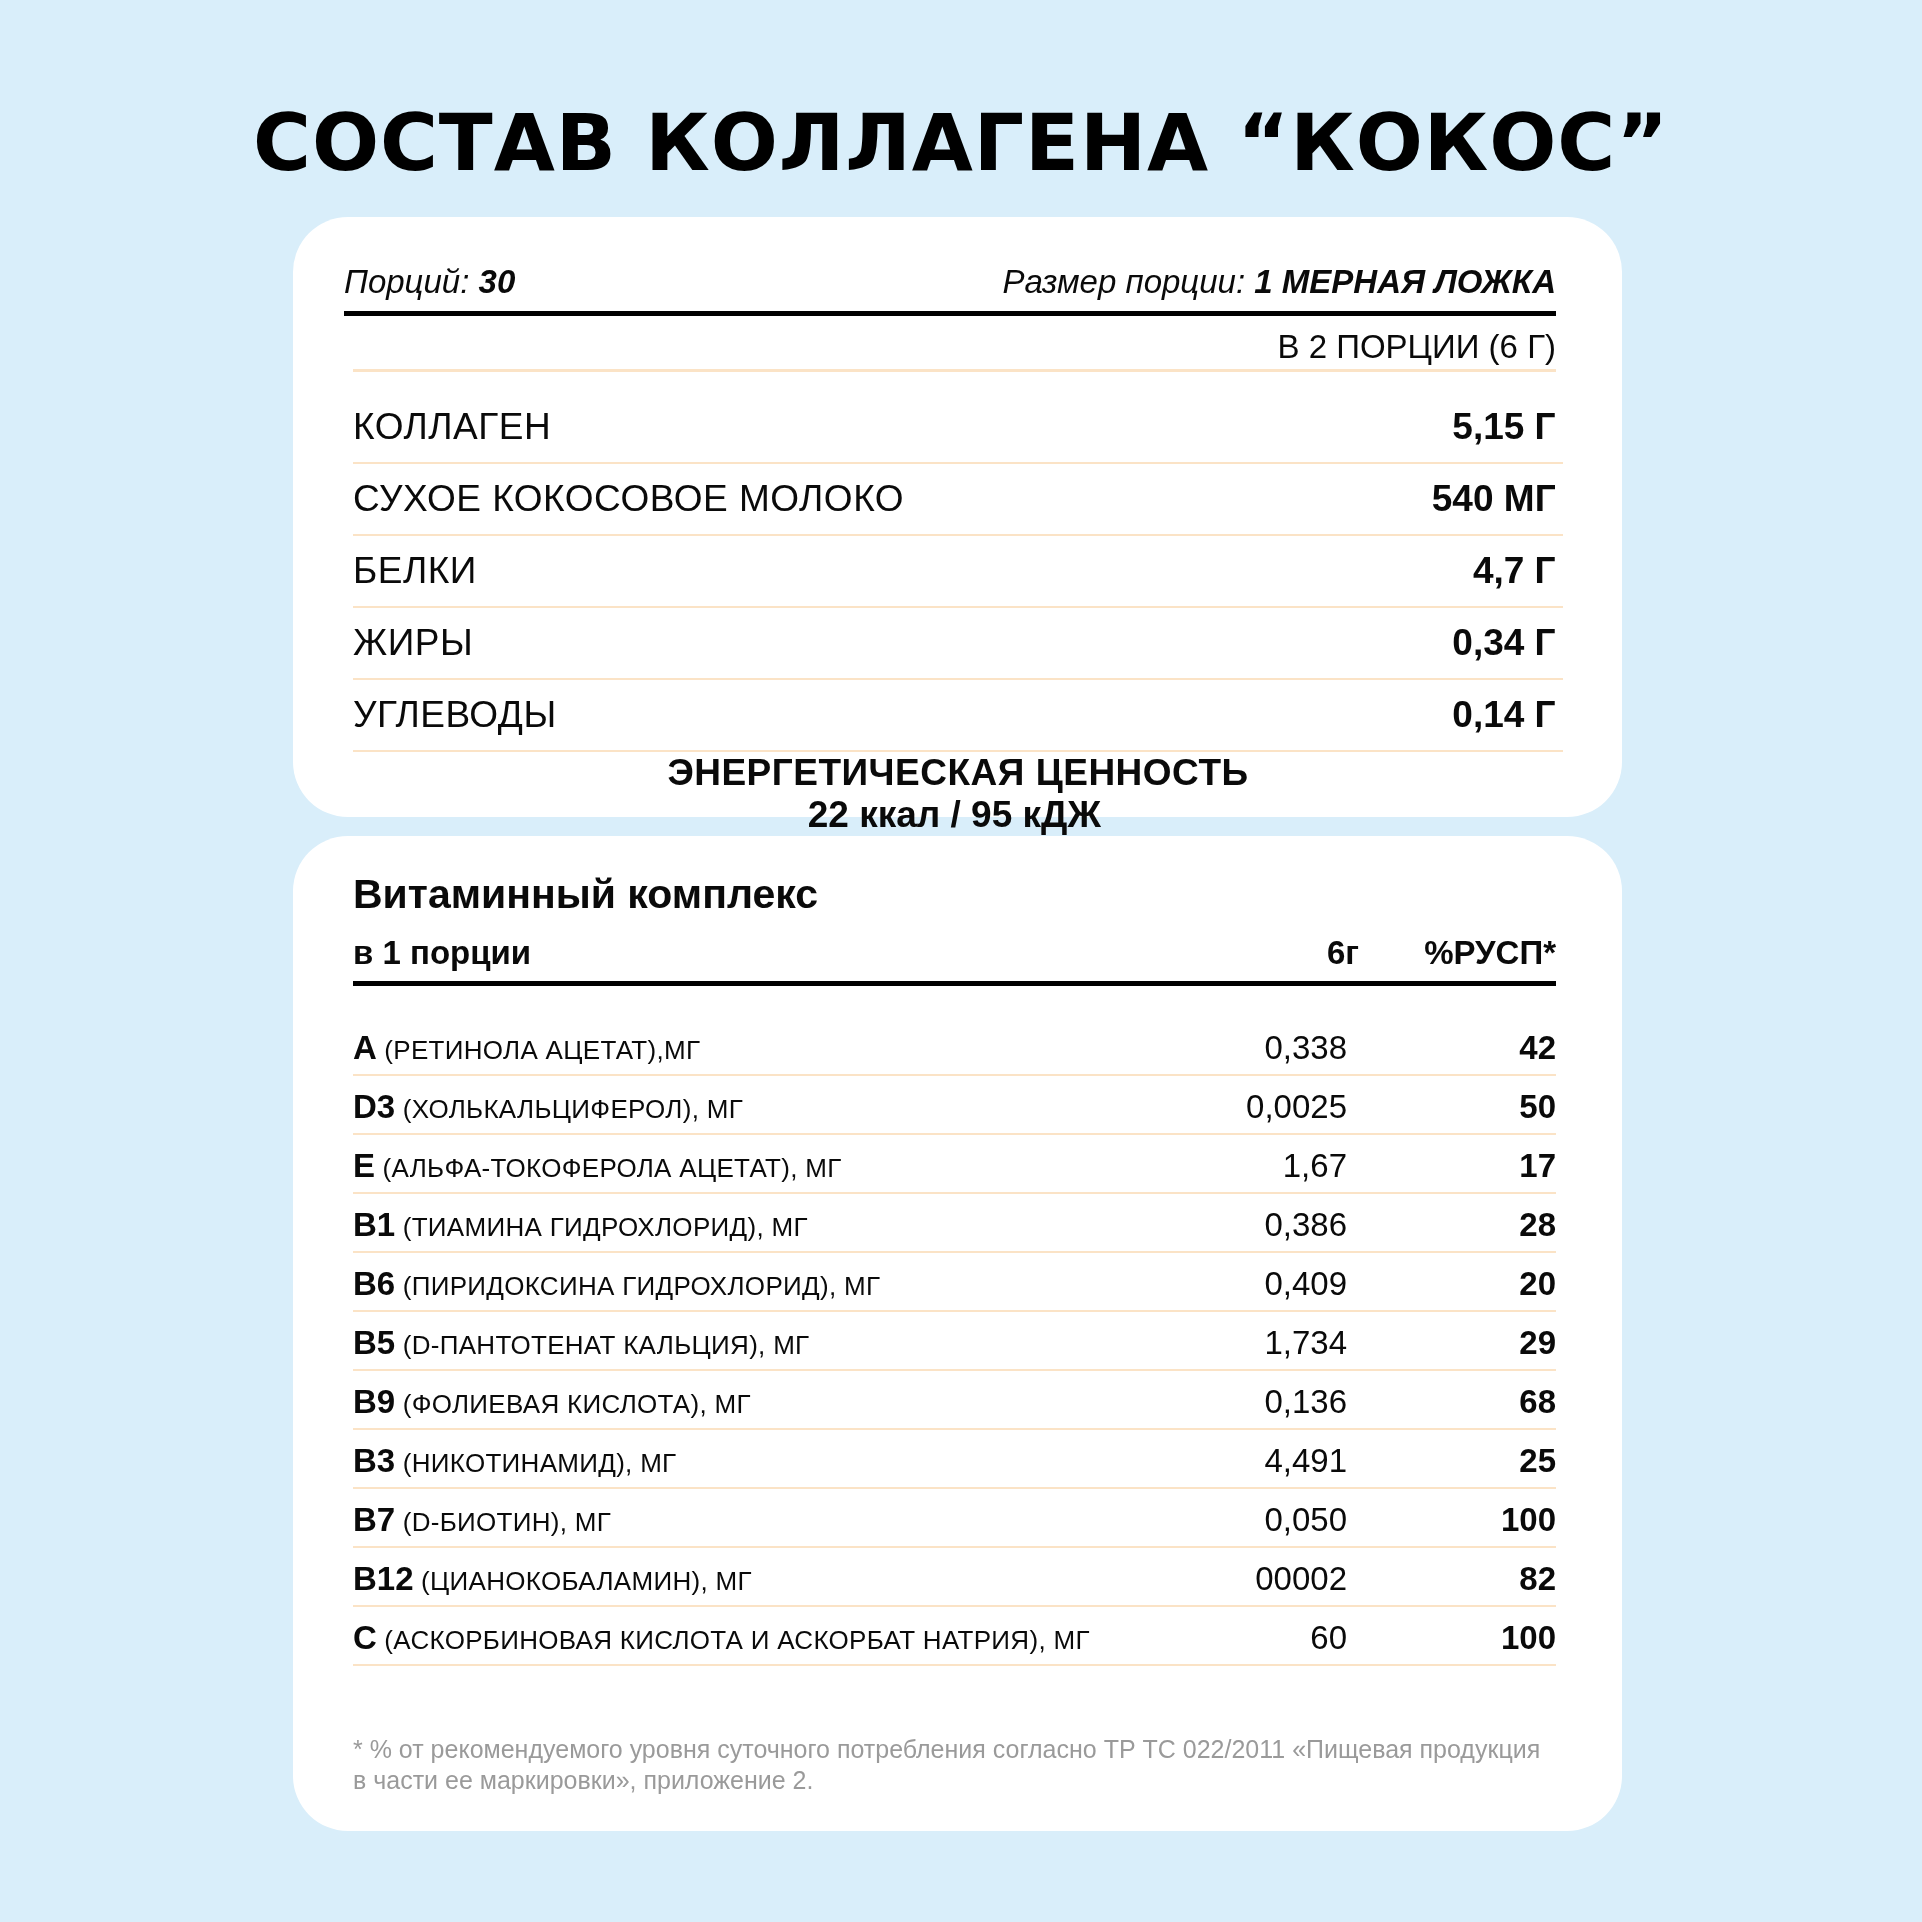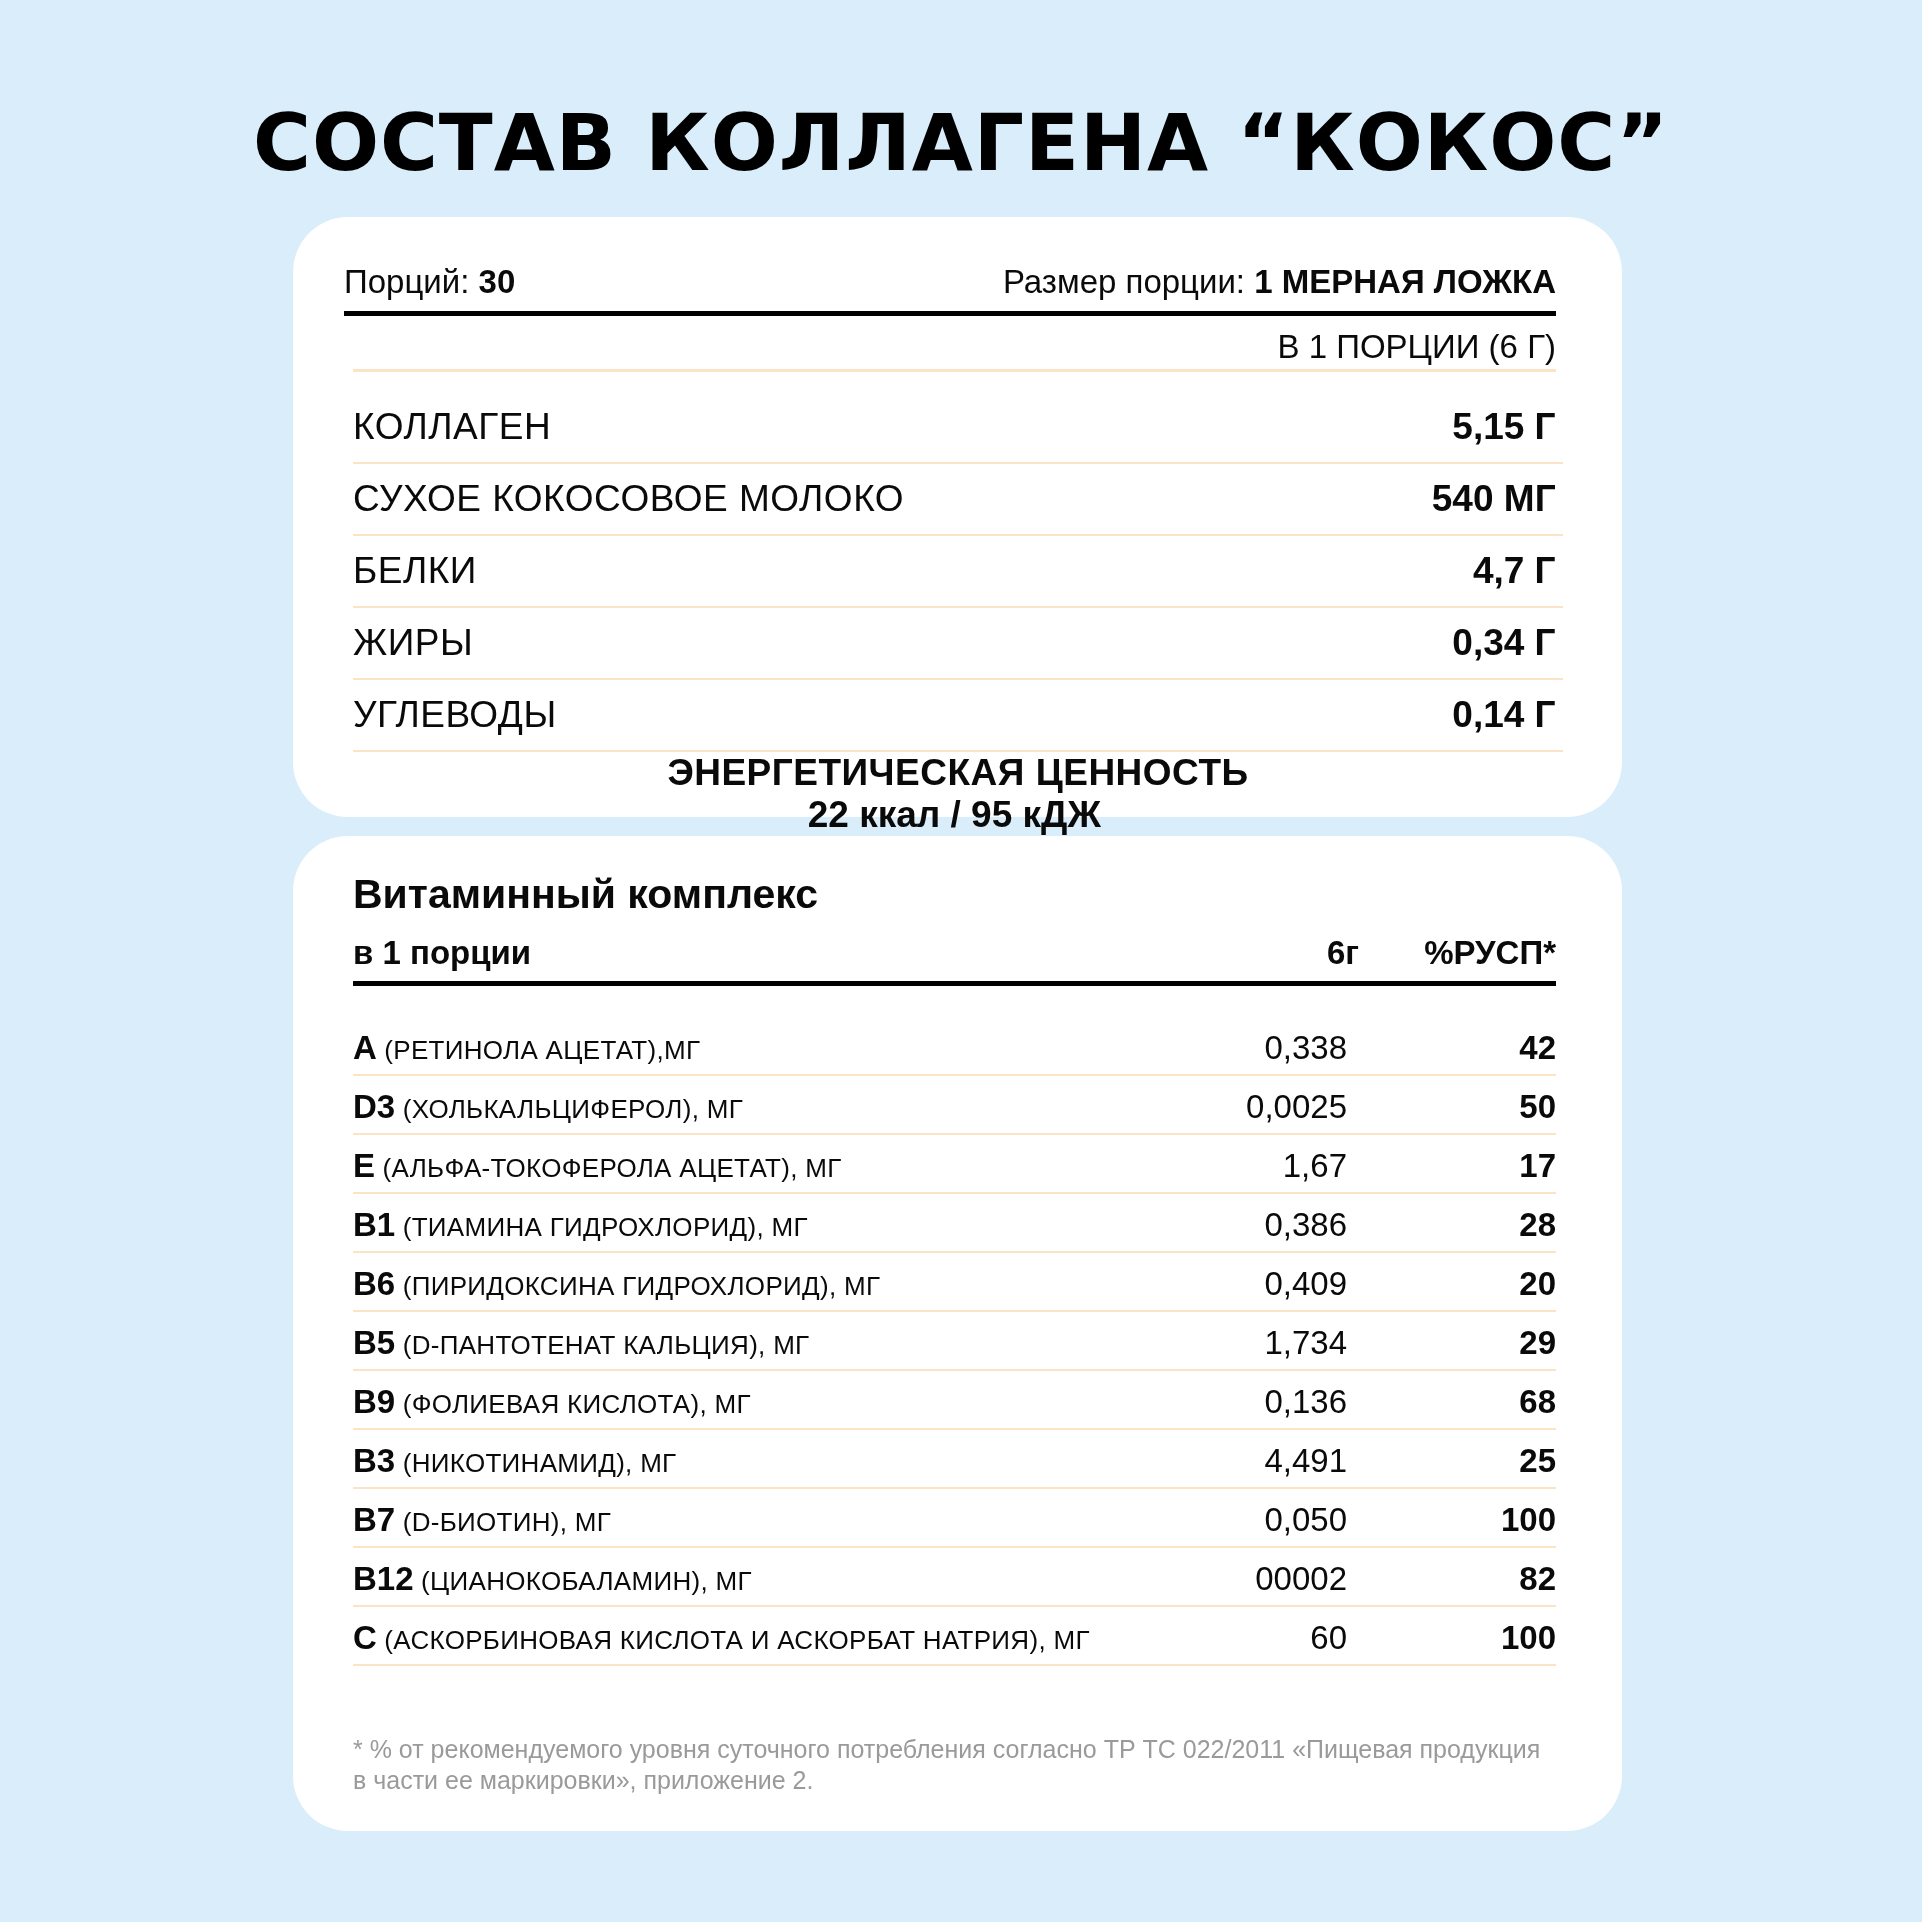--- a/index.html
+++ b/index.html
@@ -27,21 +27,21 @@
     background: #ffffff;
     border-radius: 55px;
   }
   .card1 { top: 217px; height: 600px; }
   .card2 { top: 836px; height: 995px; }
 
   
   .c1-head {
     position: absolute; left: 51px; right: 66px; top: 44px;
     display: flex; justify-content: space-between; align-items: baseline;
-    font-size: 33px; line-height: 42px;
+    font-size: 33px; line-height: 42px; font-style: italic;
   }
   .c1-head .bold { font-weight: 700; }
   .thick {
     position: absolute; height: 4.6px; background: #000;
   }
   .c1-thick { left: 51px; right: 66px; top: 94px; }
   .c1-sub {
     position: absolute; right: 66px; top: 109px;
     font-size: 33px; line-height: 42px;
   }
@@ -109,21 +109,21 @@
     <span>
       <span>Порций:</span>
       <span class="bold">30</span>
     </span>
     <span>
       <span>Размер порции:</span>
       <span class="bold">1 МЕРНАЯ ЛОЖКА</span>
     </span>
   </div>
   <div class="thick c1-thick"></div>
-  <div class="c1-sub">В 1 ПОРЦИИ (6 Г)</div>
+  <div class="c1-sub">В 2 ПОРЦИИ (6 Г)</div>
   <div class="divider c1-div0"></div>
 
   <div class="c1-rows">
     <div class="c1-row">
       <span class="lbl">КОЛЛАГЕН</span>
       <span class="val">5,15 Г</span>
     </div>
     <div class="c1-row">
       <span class="lbl">СУХОЕ КОКОСОВОЕ МОЛОКО</span>
       <span class="val">540 МГ</span>

